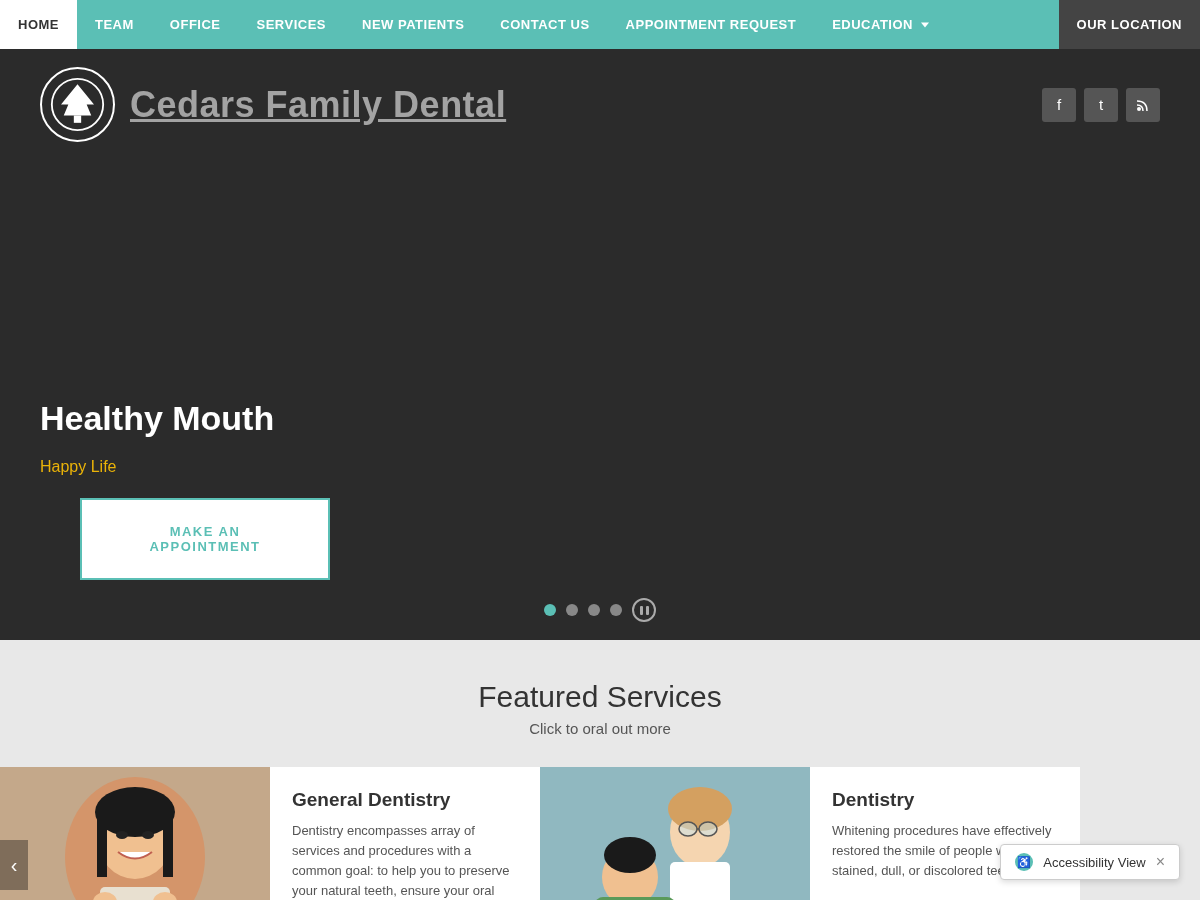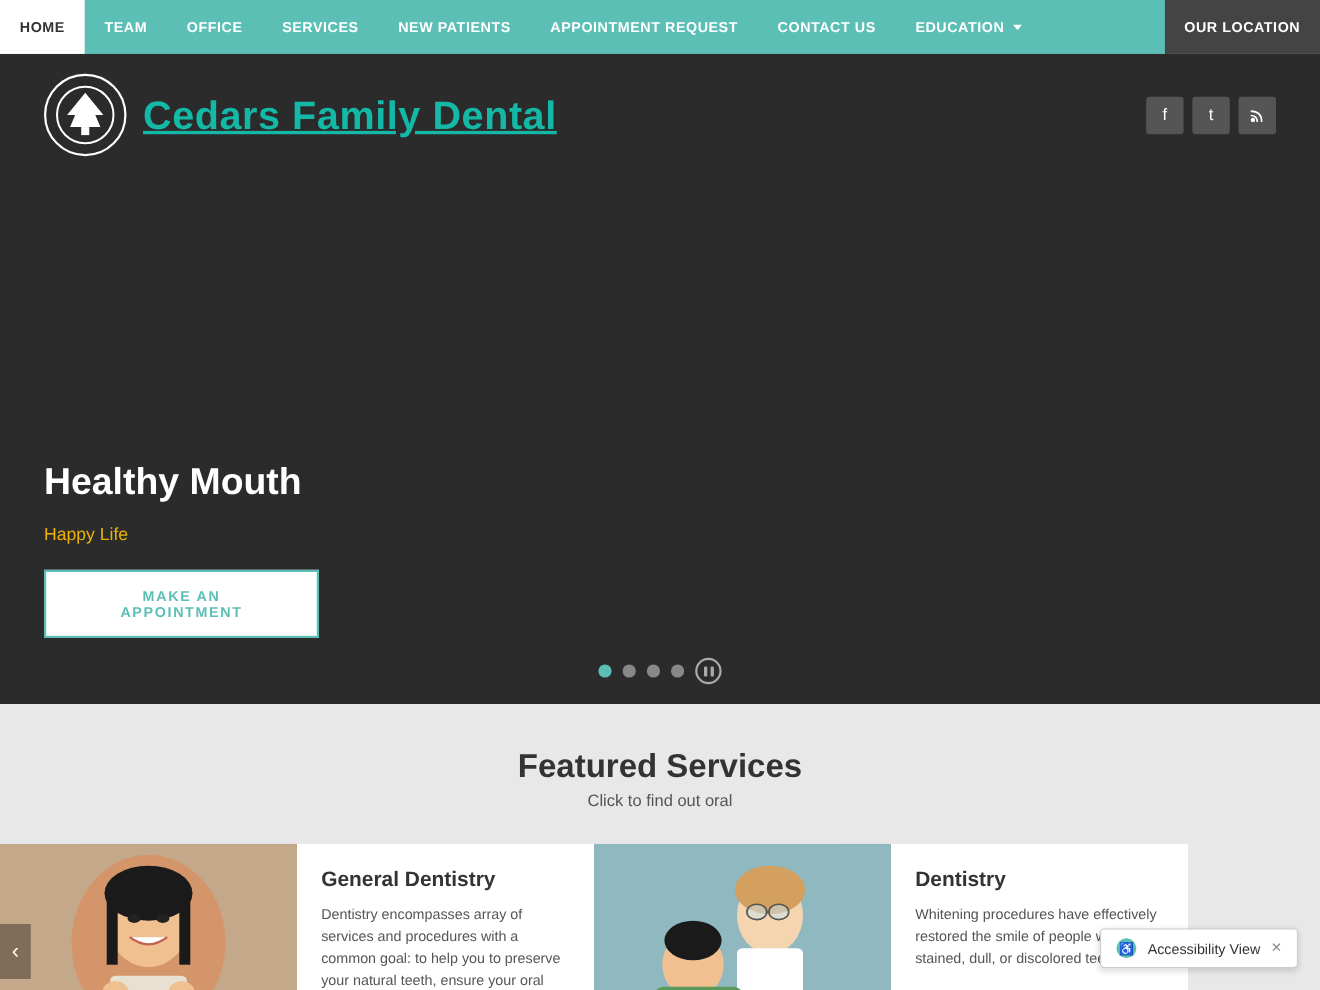--- a/index.html
+++ b/index.html
@@ -73,21 +73,21 @@
       display: flex;
       align-items: center;
       justify-content: center;
       flex-shrink: 0;
     }
     .logo-circle svg {
       width: 55px;
       height: 55px;
     }
     .site-title {
-      color: #14b8a6;
+      color: #a3a3a3;
       font-size: 36px;
       font-weight: bold;
       text-decoration: underline;
       letter-spacing: 0.5px;
     }
     .header-right {
       display: flex;
       align-items: center;
       gap: 20px;
     }
@@ -137,29 +137,30 @@
     .hero-subtitle {
       color: #eab308;
       font-size: 16px;
       margin-bottom: 22px;
     }
     .hero-btn {
       display: inline-block;
       border: 2px solid #5bbfb5;
       background: #fff;
       color: #5bbfb5;
-      padding: 14px 40px;
+      padding: 24px 40px;
       font-size: 13px;
       font-weight: bold;
       letter-spacing: 1.5px;
       text-transform: uppercase;
       cursor: pointer;
       text-decoration: none;
       width: 250px;
       text-align: center;
+      margin-left: 40px;
     }
     .slide-dots {
       position: absolute;
       bottom: 18px;
       left: 50%;
       transform: translateX(-50%);
       display: flex;
       align-items: center;
       gap: 10px;
     }
@@ -197,21 +198,21 @@
     .featured-section {
       background: #e8e8e8;
       padding: 40px 0 0 0;
     }
     .featured-header {
       text-align: center;
       margin-bottom: 30px;
     }
     .featured-title {
       font-size: 30px;
-      font-weight: bold;
+      font-weight: normal;
       color: #333;
       margin-bottom: 6px;
     }
     .featured-subtitle {
       font-size: 15px;
       color: #555;
     }
     .services-carousel {
       display: flex;
       width: 100%;
@@ -307,22 +308,22 @@
   </style>
 </head>
 <body>
 
 <nav>
   <a class="active">HOME</a>
   <a>TEAM</a>
   <a>OFFICE</a>
   <a>SERVICES</a>
   <a>NEW PATIENTS</a>
+  <a>CONTACT US</a>
   <a>APPOINTMENT REQUEST</a>
-  <a>CONTACT US</a>
   <div class="education-wrapper">
     <a>EDUCATION</a>
     <span class="chevron-down"></span>
   </div>
   <a class="our-location">OUR LOCATION</a>
 </nav>
 
 <div class="header">
   <div class="header-left">
     <div class="logo-circle">
@@ -364,21 +365,21 @@
     <button class="pause-btn">
       <div class="pause-bar"></div>
       <div class="pause-bar"></div>
     </button>
   </div>
 </div>
 
 <div class="featured-section">
   <div class="featured-header">
     <h2 class="featured-title">Featured Services</h2>
-    <p class="featured-subtitle">Click to find out oral</p>
+    <p class="featured-subtitle">Click to oral out more</p>
   </div>
   <div class="services-carousel">
 
     <button class="carousel-prev">‹</button>
 
     <div class="service-image img1">
       <svg width="270" height="165" viewBox="0 0 270 165" xmlns="http://www.w3.org/2000/svg">
 
         <rect width="270" height="165" fill="#c4a88a"></rect>
 

